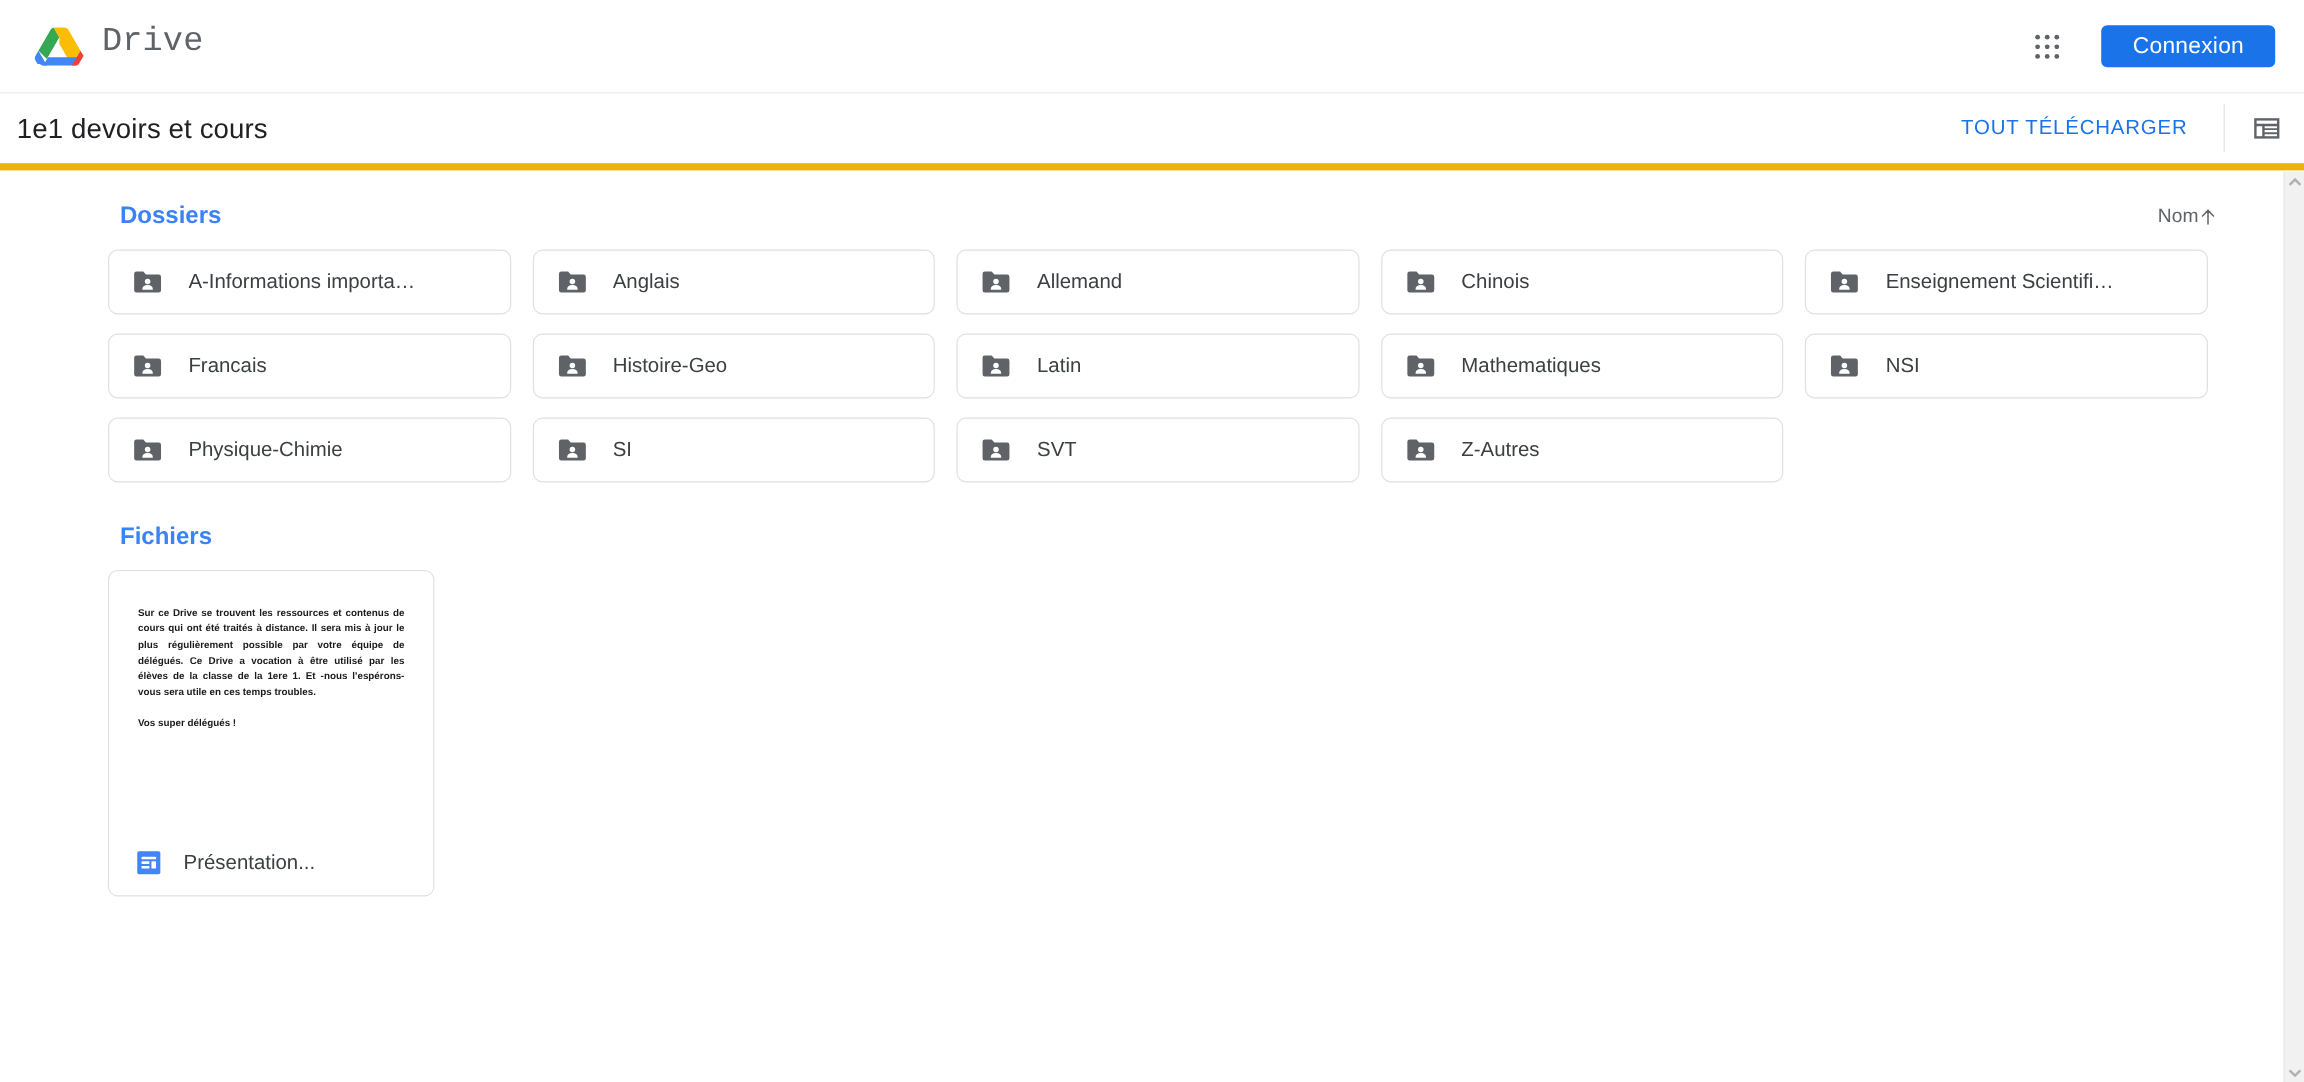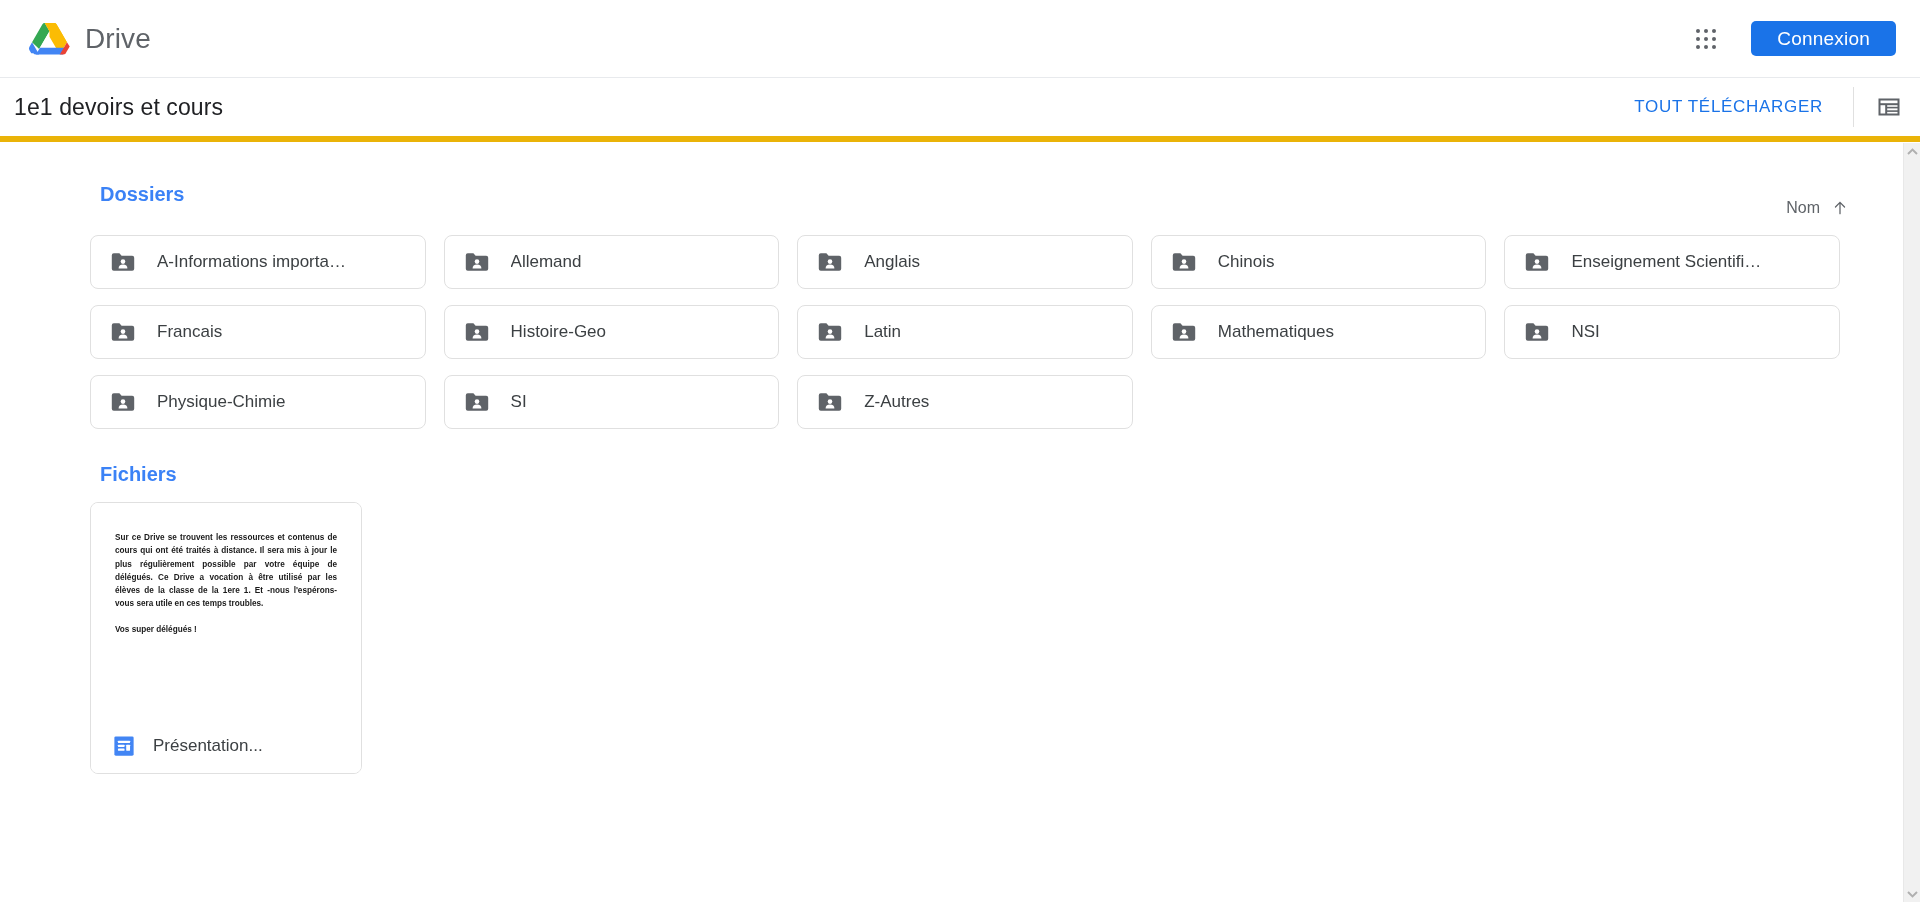--- a/index.html
+++ b/index.html
@@ -12,21 +12,21 @@
   .page { position: relative; width: 1920px; height: 902px; background:#fff; }
 
   
   .topbar {
     height: 78px; width: 100%;
     display: flex; align-items: center;
     border-bottom: 1px solid #e8eaed;
     padding: 0 24px 0 28px;
     background: #fff;
   }
-  .brand { display: flex; align-items: center; gap: 14px; }
+  .brand { display: flex; gap: 14px; font-family: Liberation Mono, monospace; }
   .drive-logo { width: 43px; height: 38px; display:block; }
   .brand-name {
     font-size: 28px; color: #5f6368; font-weight: 400;
     letter-spacing: .1px;
   }
   .topbar-right { margin-left: auto; display: flex; align-items: center; gap: 22px; }
   .apps-grid {
     width: 46px; height: 46px; border-radius: 50%;
     display: grid; grid-template-columns: repeat(3, 4px);
     grid-template-rows: repeat(3, 4px); gap: 4px;
@@ -66,22 +66,22 @@
     position:absolute; top:143px; left:0; right:0; bottom:0;
     background:#fff; overflow:hidden;
   }
   .inner { padding: 0 28px 0 0; }
   .section-head {
     display:flex; align-items:center;
     padding: 26px 40px 0 100px;
   }
   .section-label { font-size:20px; color:#3b82f6; font-weight:700; }
   .sort-ctl {
-    margin-left:auto; display:flex; align-items:center; gap:12px;
-    cursor:pointer; padding: 2px 4px; margin-top: 28px;
+    margin-left:auto; display:flex; align-items:center; 
+    cursor:pointer; padding: 2px 4px;
   }
   .sort-label { font-size:16px; color:#5f6368; }
   .sort-arrow { width:16px; height:16px; display:block; }
 
   .grid {
     display:grid;
     grid-template-columns: repeat(5, 1fr);
     gap: 16px 18px;
     padding: 16px 52px 0 90px;
   }
@@ -203,36 +203,36 @@
               <path d="M7.6 16.4 Q7.6 12.6 12 12.6 Q16.4 12.6 16.4 16.4 Z" fill="#ffffff"></path>
             </svg>
             <span class="folder-name">A-Informations importa…</span>
           </div>
           <div class="folder-card">
             <svg class="folder-ico" viewBox="0 0 24 20">
               <path d="M0.8 3.2 Q0.8 1.2 2.8 1.2 L8.4 1.2 L10.6 3.8 L21.2 3.8 Q23.2 3.8 23.2 5.8 L23.2 16.8 Q23.2 18.8 21.2 18.8 L2.8 18.8 Q0.8 18.8 0.8 16.8 Z" fill="#5f6368"></path>
               <circle cx="12" cy="9.6" r="2.3" fill="#ffffff"></circle>
               <path d="M7.6 16.4 Q7.6 12.6 12 12.6 Q16.4 12.6 16.4 16.4 Z" fill="#ffffff"></path>
             </svg>
+            <span class="folder-name">Anglais</span>
+          </div>
+          <div class="folder-card">
+            <svg class="folder-ico" viewBox="0 0 24 20">
+              <path d="M0.8 3.2 Q0.8 1.2 2.8 1.2 L8.4 1.2 L10.6 3.8 L21.2 3.8 Q23.2 3.8 23.2 5.8 L23.2 16.8 Q23.2 18.8 21.2 18.8 L2.8 18.8 Q0.8 18.8 0.8 16.8 Z" fill="#5f6368"></path>
+              <circle cx="12" cy="9.6" r="2.3" fill="#ffffff"></circle>
+              <path d="M7.6 16.4 Q7.6 12.6 12 12.6 Q16.4 12.6 16.4 16.4 Z" fill="#ffffff"></path>
+            </svg>
             <span class="folder-name">Allemand</span>
           </div>
           <div class="folder-card">
             <svg class="folder-ico" viewBox="0 0 24 20">
               <path d="M0.8 3.2 Q0.8 1.2 2.8 1.2 L8.4 1.2 L10.6 3.8 L21.2 3.8 Q23.2 3.8 23.2 5.8 L23.2 16.8 Q23.2 18.8 21.2 18.8 L2.8 18.8 Q0.8 18.8 0.8 16.8 Z" fill="#5f6368"></path>
               <circle cx="12" cy="9.6" r="2.3" fill="#ffffff"></circle>
               <path d="M7.6 16.4 Q7.6 12.6 12 12.6 Q16.4 12.6 16.4 16.4 Z" fill="#ffffff"></path>
             </svg>
-            <span class="folder-name">Anglais</span>
-          </div>
-          <div class="folder-card">
-            <svg class="folder-ico" viewBox="0 0 24 20">
-              <path d="M0.8 3.2 Q0.8 1.2 2.8 1.2 L8.4 1.2 L10.6 3.8 L21.2 3.8 Q23.2 3.8 23.2 5.8 L23.2 16.8 Q23.2 18.8 21.2 18.8 L2.8 18.8 Q0.8 18.8 0.8 16.8 Z" fill="#5f6368"></path>
-              <circle cx="12" cy="9.6" r="2.3" fill="#ffffff"></circle>
-              <path d="M7.6 16.4 Q7.6 12.6 12 12.6 Q16.4 12.6 16.4 16.4 Z" fill="#ffffff"></path>
-            </svg>
             <span class="folder-name">Chinois</span>
           </div>
           <div class="folder-card">
             <svg class="folder-ico" viewBox="0 0 24 20">
               <path d="M0.8 3.2 Q0.8 1.2 2.8 1.2 L8.4 1.2 L10.6 3.8 L21.2 3.8 Q23.2 3.8 23.2 5.8 L23.2 16.8 Q23.2 18.8 21.2 18.8 L2.8 18.8 Q0.8 18.8 0.8 16.8 Z" fill="#5f6368"></path>
               <circle cx="12" cy="9.6" r="2.3" fill="#ffffff"></circle>
               <path d="M7.6 16.4 Q7.6 12.6 12 12.6 Q16.4 12.6 16.4 16.4 Z" fill="#ffffff"></path>
             </svg>
             <span class="folder-name">Enseignement Scientifi…</span>
           </div>
@@ -284,20 +284,28 @@
             </svg>
             <span class="folder-name">Physique-Chimie</span>
           </div>
           <div class="folder-card">
             <svg class="folder-ico" viewBox="0 0 24 20">
               <path d="M0.8 3.2 Q0.8 1.2 2.8 1.2 L8.4 1.2 L10.6 3.8 L21.2 3.8 Q23.2 3.8 23.2 5.8 L23.2 16.8 Q23.2 18.8 21.2 18.8 L2.8 18.8 Q0.8 18.8 0.8 16.8 Z" fill="#5f6368"></path>
               <circle cx="12" cy="9.6" r="2.3" fill="#ffffff"></circle>
               <path d="M7.6 16.4 Q7.6 12.6 12 12.6 Q16.4 12.6 16.4 16.4 Z" fill="#ffffff"></path>
             </svg>
             <span class="folder-name">SI</span>
+          </div>
+          <div class="folder-card">
+            <svg class="folder-ico" viewBox="0 0 24 20">
+              <path d="M0.8 3.2 Q0.8 1.2 2.8 1.2 L8.4 1.2 L10.6 3.8 L21.2 3.8 Q23.2 3.8 23.2 5.8 L23.2 16.8 Q23.2 18.8 21.2 18.8 L2.8 18.8 Q0.8 18.8 0.8 16.8 Z" fill="#5f6368"></path>
+              <circle cx="12" cy="9.6" r="2.3" fill="#ffffff"></circle>
+              <path d="M7.6 16.4 Q7.6 12.6 12 12.6 Q16.4 12.6 16.4 16.4 Z" fill="#ffffff"></path>
+            </svg>
+            <span class="folder-name">SVT</span>
           </div>
           <div class="folder-card">
             <svg class="folder-ico" viewBox="0 0 24 20">
               <path d="M0.8 3.2 Q0.8 1.2 2.8 1.2 L8.4 1.2 L10.6 3.8 L21.2 3.8 Q23.2 3.8 23.2 5.8 L23.2 16.8 Q23.2 18.8 21.2 18.8 L2.8 18.8 Q0.8 18.8 0.8 16.8 Z" fill="#5f6368"></path>
               <circle cx="12" cy="9.6" r="2.3" fill="#ffffff"></circle>
               <path d="M7.6 16.4 Q7.6 12.6 12 12.6 Q16.4 12.6 16.4 16.4 Z" fill="#ffffff"></path>
             </svg>
             <span class="folder-name">Z-Autres</span>
           </div>
         </div>

